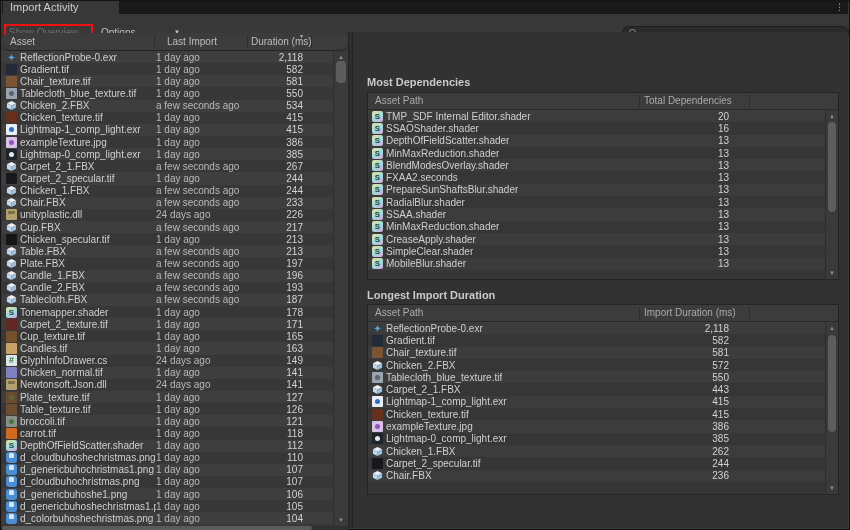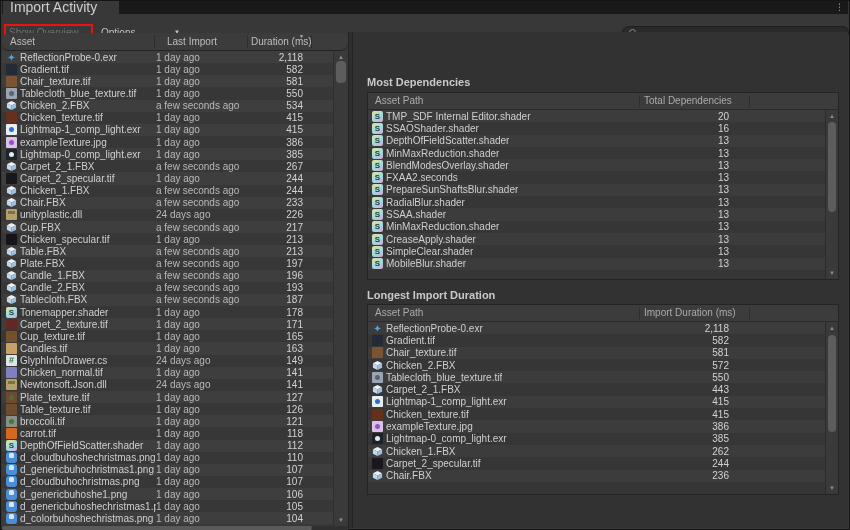--- a/index.html
+++ b/index.html
@@ -6,21 +6,21 @@
   body{
     width:850px;height:530px;position:relative;overflow:hidden;
     background:#383838;color:#c8c8c8;
     font-family:"Liberation Sans", sans-serif;
   }
   .window{position:absolute;inset:0;border:1px solid #141414;box-sizing:border-box;}
 
   
   .tabbar{position:absolute;left:1px;right:1px;top:0;height:13px;background:#191919;}
   .tab{position:absolute;left:1px;top:0;height:13px;min-width:100px;background:#383838;
-       font-size:14px;line-height:13px;padding:0 9px 0 7px;color:#cdcdcd;}
+       font-size:11px;line-height:13px;padding:0 9px 0 7px;color:#cdcdcd;}
   .kebab{position:absolute;right:4px;top:0px;font-size:9px;line-height:12px;color:#b4b4b4;}
 
   
   .toolbar{position:absolute;left:1px;right:1px;top:23px;height:18px;background:#383838;
            border-bottom:1px solid #232323;box-sizing:border-box;padding-left:32px;}
   .show-overview{position:absolute;left:7px;top:2px;font-size:10px;line-height:14px;color:#6f6f6f;}
   .annotation{position:absolute;left:2px;top:0px;width:85px;height:16px;border:2px solid #ee1111;}
   .options{position:absolute;left:99px;top:2px;font-size:10px;line-height:14px;color:#c2c2c2;width:84px;}
   .opt-arrow{position:absolute;left:172px;top:5px;font-size:6px;color:#c2c2c2;}
   .searchbox{position:absolute;left:620px;top:2px;width:227px;height:13px;background:#2a2a2a;

